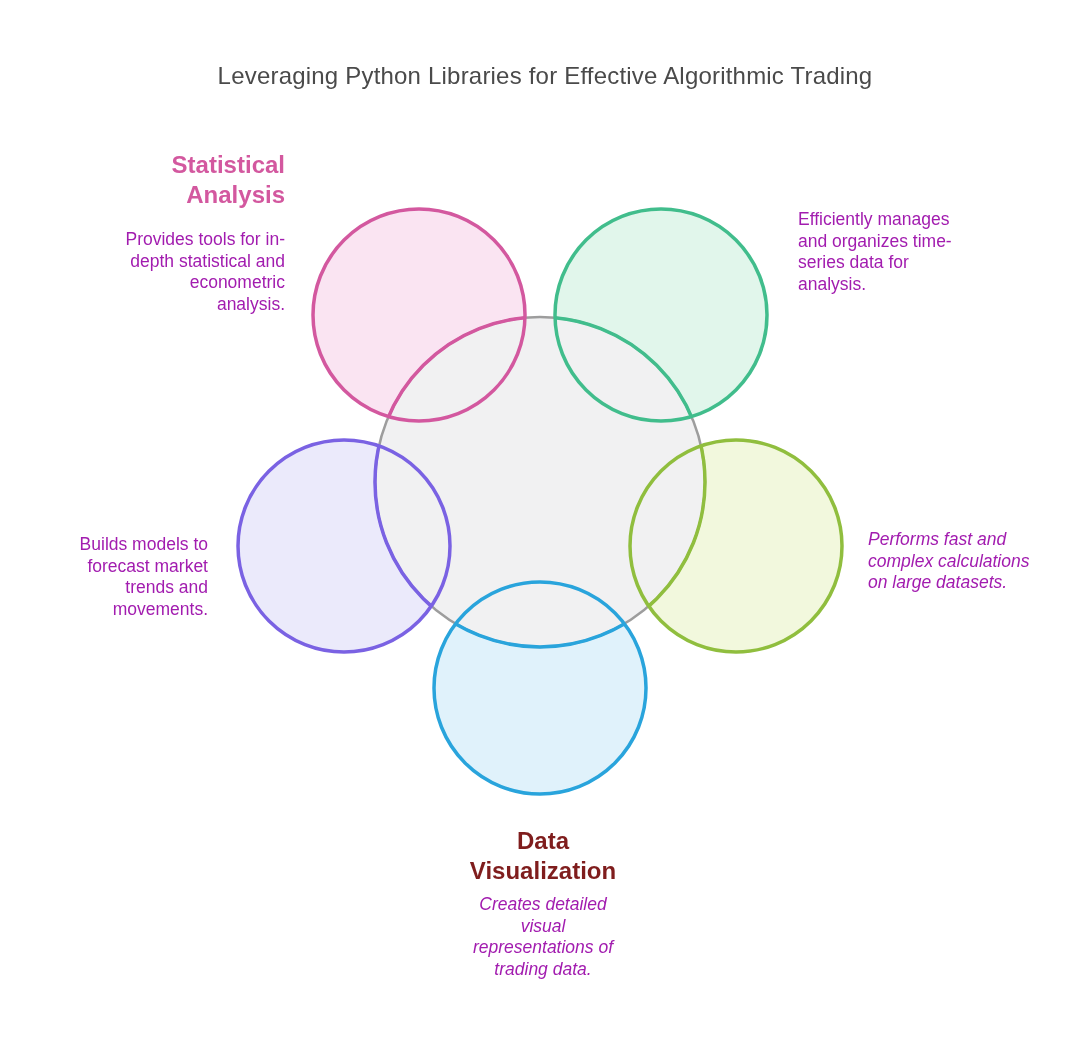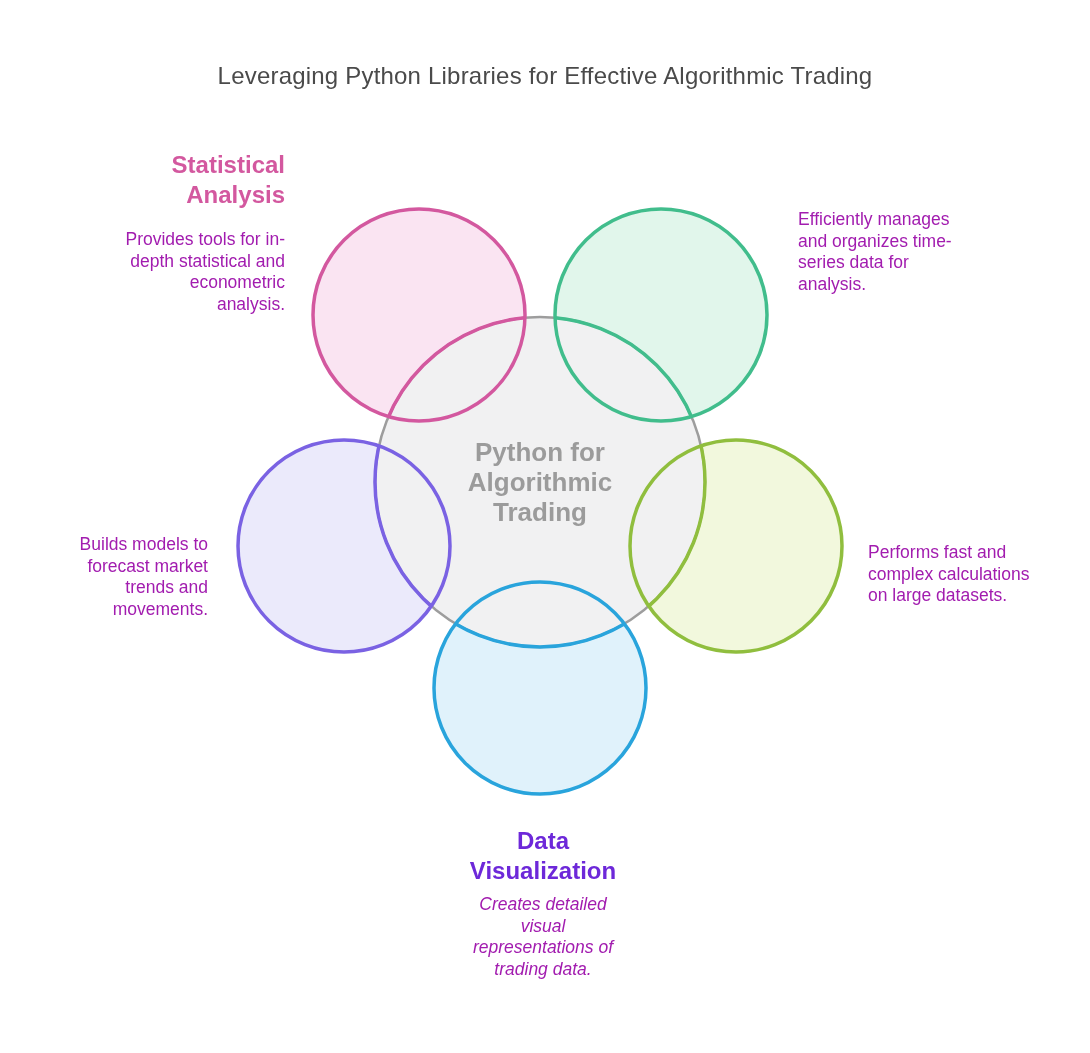--- a/index.html
+++ b/index.html
@@ -45,21 +45,21 @@
   .label-statistical   { top: 150px; right: 805px; text-align: right; }
   .label-statistical p { margin-top: 19px; }
 
   .label-handling      { top: 181px; left: 798px; text-align: left; }
   .label-handling p    { margin-top: 28px; }
 
   .label-predictive    { top: 506px; right: 882px; text-align: right; }
   .label-predictive p  { margin-top: 28px; }
 
   .label-numerical     { top: 510px; left: 868px; text-align: left; }
-  .label-numerical p   { margin-top: 32px; }
+  .label-numerical p   { margin-top: 19px; font-style: italic; }
 
   .label-visualization   { top: 826px; left: 433px; width: 220px; text-align: center; }
   .label-visualization p { margin-top: 8px; font-style: italic; }
 
   .center-label {
     position: absolute;
     top: 437px;
     left: 430px;
     width: 220px;
     text-align: center;
@@ -122,23 +122,20 @@
 
     <circle cx="419" cy="315" r="106" fill="none" stroke-width="3.5" stroke="#D3589F"></circle>
     <circle cx="661" cy="315" r="106" fill="none" stroke-width="3.5" stroke="#41BD8C"></circle>
     <circle cx="344" cy="546" r="106" fill="none" stroke-width="3.5" stroke="#7A62E3"></circle>
     <circle cx="736" cy="546" r="106" fill="none" stroke-width="3.5" stroke="#90BE3E"></circle>
     <circle cx="540" cy="688" r="106" fill="none" stroke-width="3.5" stroke="#29A4DC"></circle>
   </svg>
 
   <div class="main-title" style="color: rgb(74, 74, 74);">Leveraging Python Libraries for Effective Algorithmic Trading</div>
 
-  <div class="center-label" style="color: rgb(155, 155, 155);">Python for
-Algorithmic
-Trading</div>
 
   <div class="node-label label-statistical">
     <h2 style="color: rgb(211, 88, 159);">Statistical
 Analysis</h2>
     <p>Provides tools for in-
 depth statistical and
 econometric
 analysis.</p>
   </div>
 
@@ -156,21 +153,21 @@
 movements.</p>
   </div>
 
   <div class="node-label label-numerical">
     <p>Performs fast and
 complex calculations
 on large datasets.</p>
   </div>
 
   <div class="node-label label-visualization">
-    <h2 style="color: #6d28d9;">Data
+    <h2 style="color: #7f1d1d;">Data
 Visualization</h2>
     <p>Creates detailed
 visual
 representations of
 trading data.</p>
   </div>
 
 </div>
 
 </body></html>

